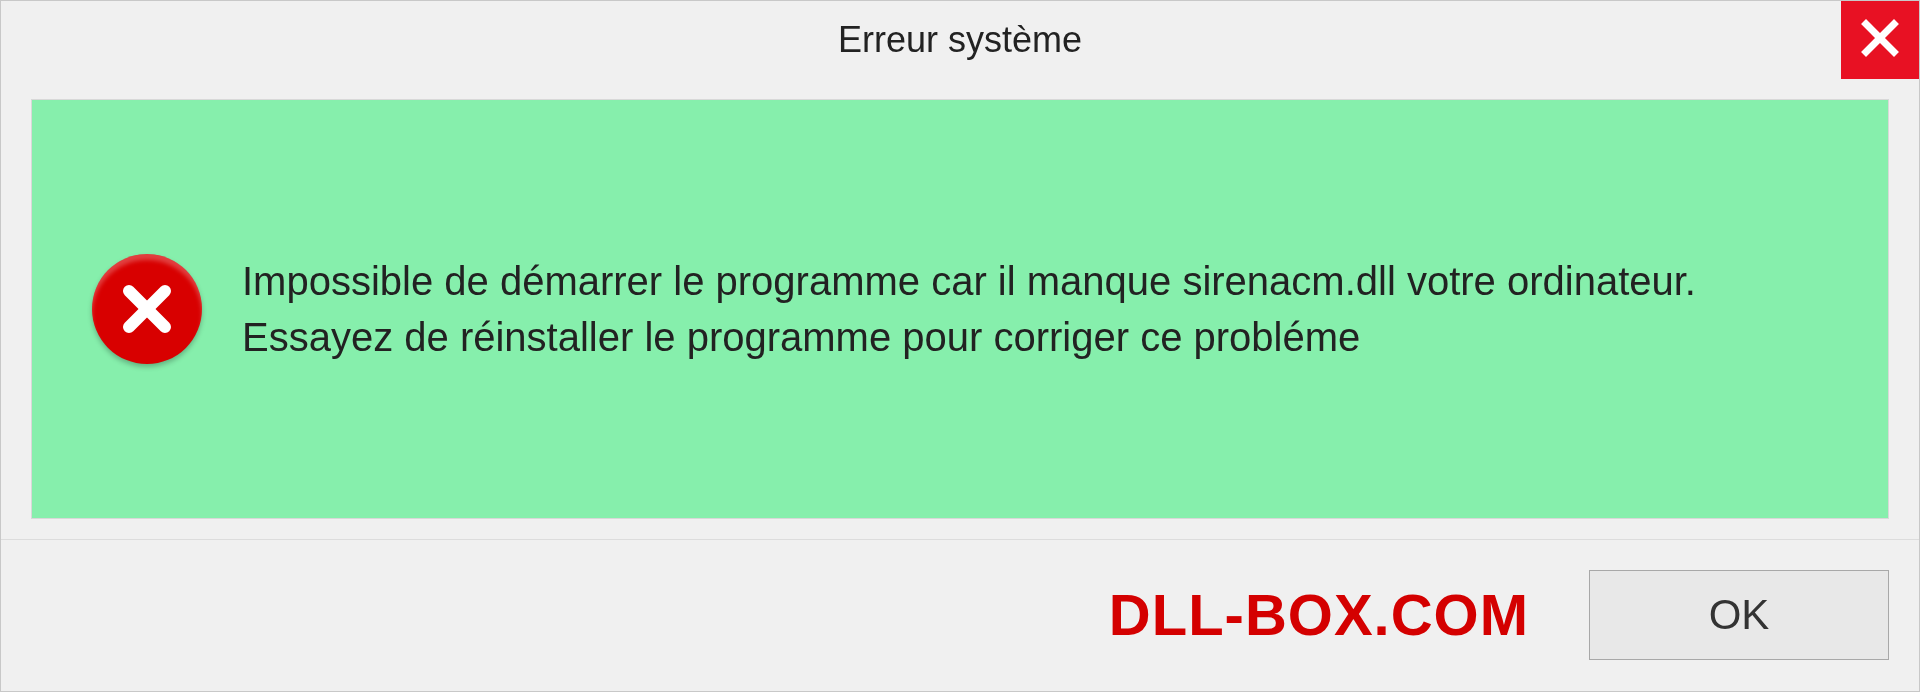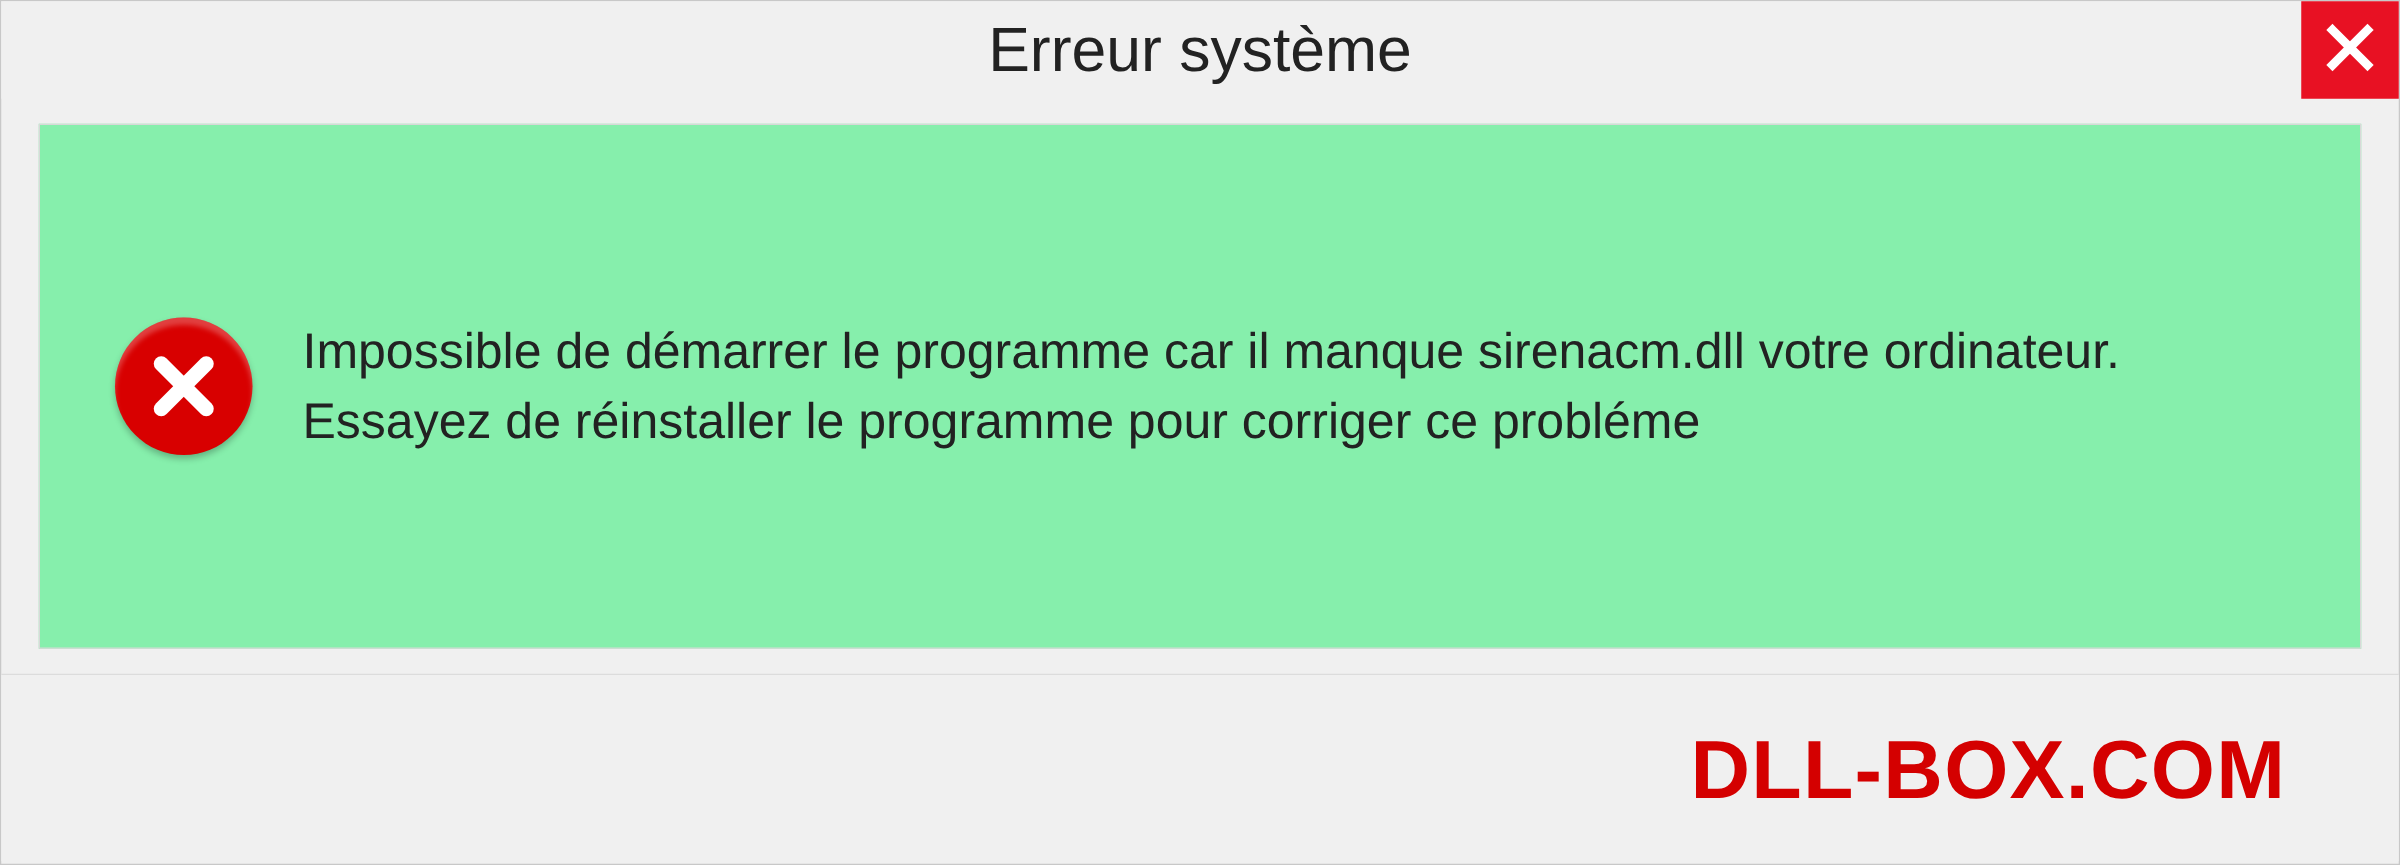--- a/index.html
+++ b/index.html
@@ -25,21 +25,21 @@
     }
     .titlebar {
       height: 78px;
       display: flex;
       align-items: center;
       justify-content: center;
       background: #f0f0f0;
       position: relative;
     }
     .titlebar-title {
-      font-size: 50px;
+      font-size: 36px;
       font-weight: 400;
       color: #222;
     }
     .close-button {
       position: absolute;
       top: 0;
       right: 0;
       width: 78px;
       height: 78px;
       background: #e81123;
@@ -88,21 +88,21 @@
       background: #f0f0f0;
       border-top: 1px solid #dcdcdc;
       display: flex;
       align-items: center;
       justify-content: flex-end;
       padding: 0 30px;
       position: relative;
     }
     .brand-text {
       font-family: Arial, "Arial Black", sans-serif;
-      font-size: 66px;
+      font-size: 58px;
       font-weight: 900;
       color: #d40000;
       letter-spacing: 1px;
       margin-right: 60px;
     }
     .ok-button {
       width: 300px;
       height: 90px;
       background: #e8e8e8;
       border: 1px solid #a8a8a8;
@@ -136,15 +136,18 @@
       <svg viewBox="0 0 60 60">
         <line x1="12" y1="12" x2="48" y2="48" stroke="#ffffff" stroke-width="12" stroke-linecap="round"></line>
         <line x1="48" y1="12" x2="12" y2="48" stroke="#ffffff" stroke-width="12" stroke-linecap="round"></line>
       </svg>
     </div>
     <div class="message-text">Impossible de démarrer le programme car il manque sirenacm.dll votre ordinateur. Essayez de réinstaller le programme pour corriger ce probléme</div>
   </div>
 
   <div class="footer">
     <span class="brand-text">DLL-BOX.COM</span>
+    <div class="ok-button">
+      <span>OK</span>
+    </div>
   </div>
 
 </div>
 
 </body></html>

